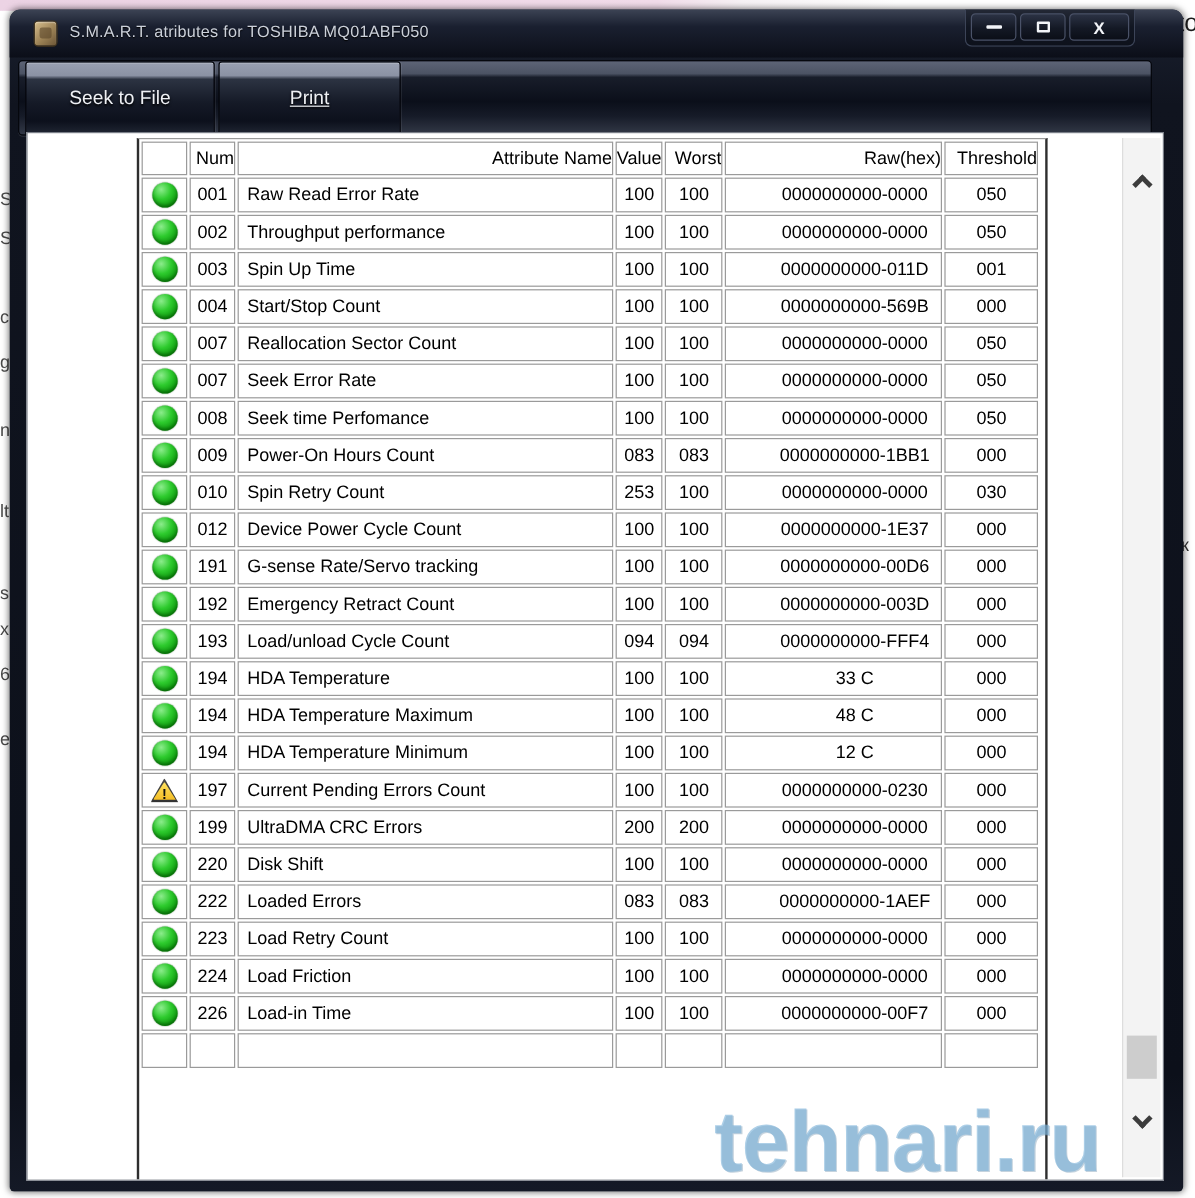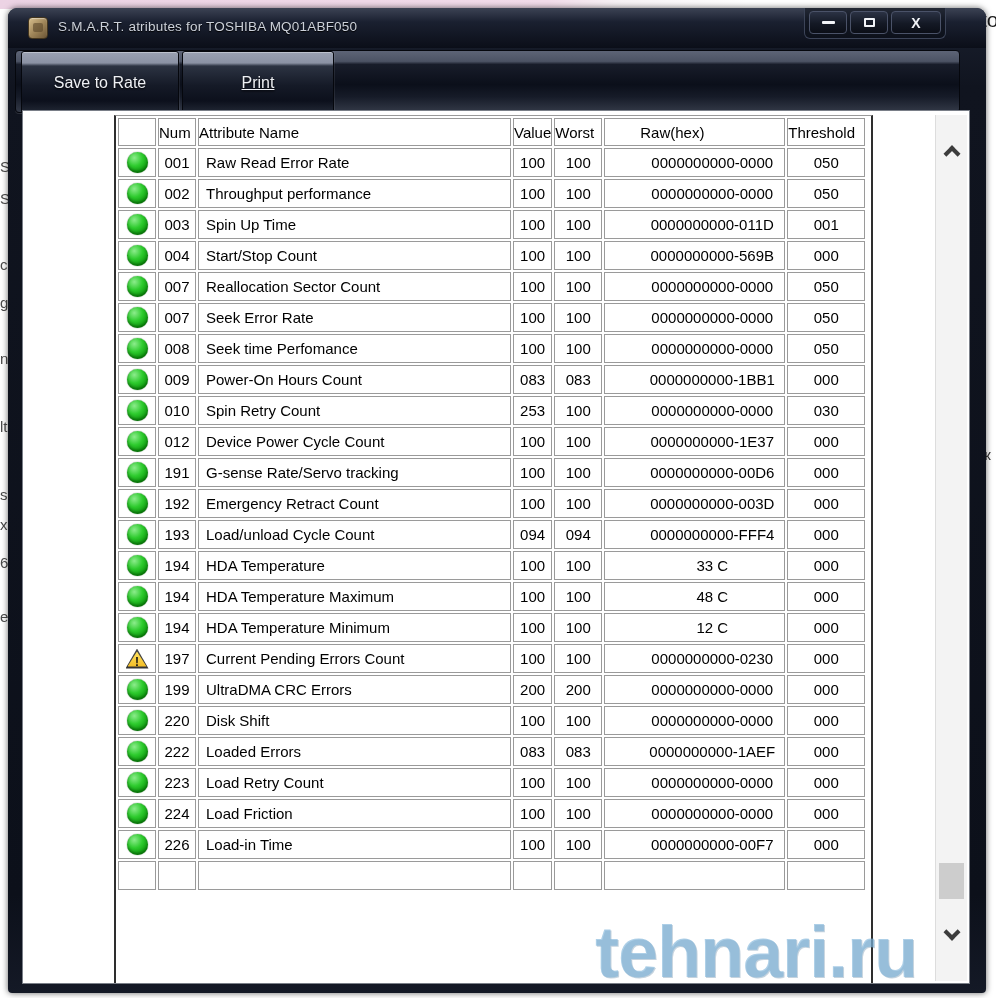--- a/index.html
+++ b/index.html
@@ -63,21 +63,21 @@
   .client { position:absolute; left:14px; top:102px; width:948px; height:874px;
     background:#ffffff; border:1px solid #7a7f88; overflow:hidden; }
 
   
   .grid-wrap { position:absolute; left:91px; top:4px; width:759px; height:868px;
     border-left:2px solid #2e2e2e; border-right:2px solid #2e2e2e; border-top:1px solid #999;
     overflow:hidden; }
   table.smart { border-collapse:separate; border-spacing:2px; table-layout:fixed; }
   table.smart td, table.smart th { border:1px solid #9a9a9a; background:#fff;
     font-size:15px; color:#000; font-weight:normal; overflow:hidden; white-space:nowrap; }
-  th { height:28px; text-align:left; }
+  th { height:28px; text-align:right; }
   td { height:29px; text-align:center; }
   .w-icon{width:38px;} .w-num{width:38px;} .w-name{width:313px;}
   .w-val{width:25px;} .w-worst{width:48px;} .w-raw{width:181px;padding-left:35px;} .w-thr{width:78px;}
   th.hdr-blank { border:none; background:transparent; }
   td.c-name { text-align:left; padding-left:7px; }
   td.c-icon { text-align:center; }
   .ball { width:21px; height:21px; border-radius:50%; margin:0 auto;
     background:radial-gradient(circle at 35% 28%, #8cec8c 0%, #2ecb2e 40%, #0e9a0e 75%, #076607 100%);
     box-shadow:inset 0 -2px 3px rgba(0,60,0,.5), 0 0 1px #064d06; }
   .warn { position:relative; width:23px; height:20px; margin:0 auto;
@@ -138,21 +138,21 @@
         <div class="glyph-max"></div>
       </div>
       <div class="win-btn close">
         <span class="glyph-close">X</span>
       </div>
     </div>
   </div>
 
   <div class="toolbar">
     <div class="tb-btn tb-save">
-      <span>Save to Rate</span>
+      <span>Seek to File</span>
     </div>
     <div class="tb-btn tb-print">
       <span>Print</span>
     </div>
   </div>
 
   <div class="client">
 
     <div class="grid-wrap">
       <table class="smart">

